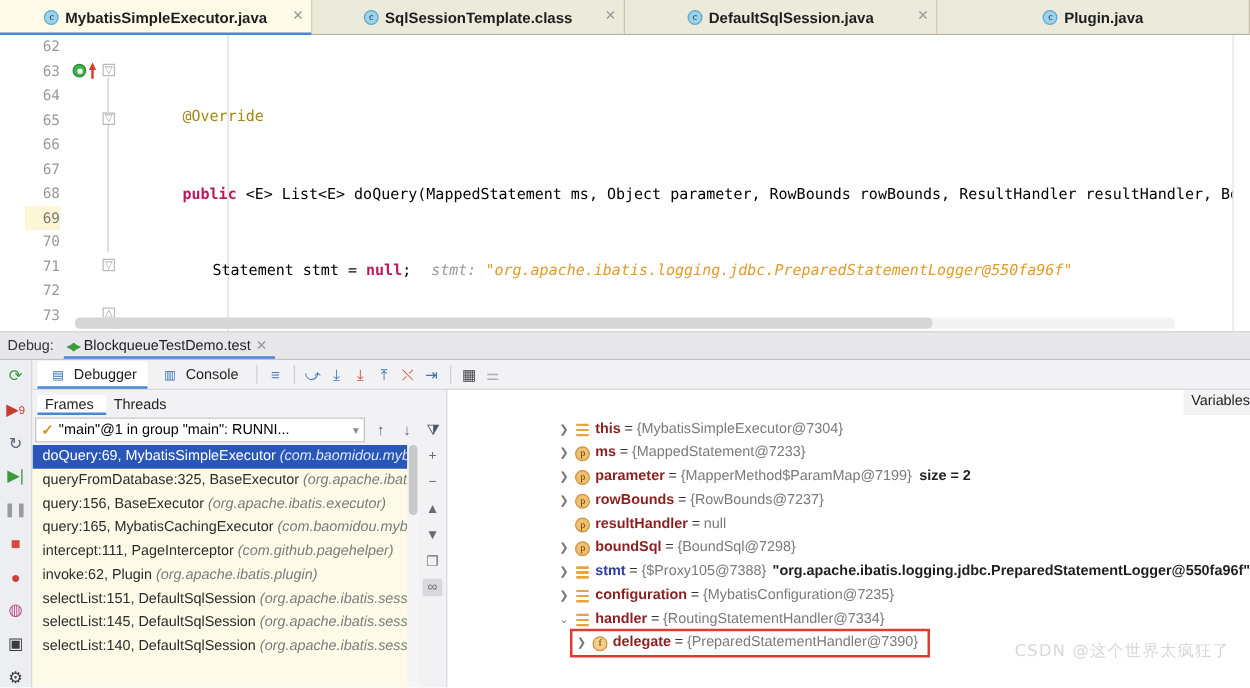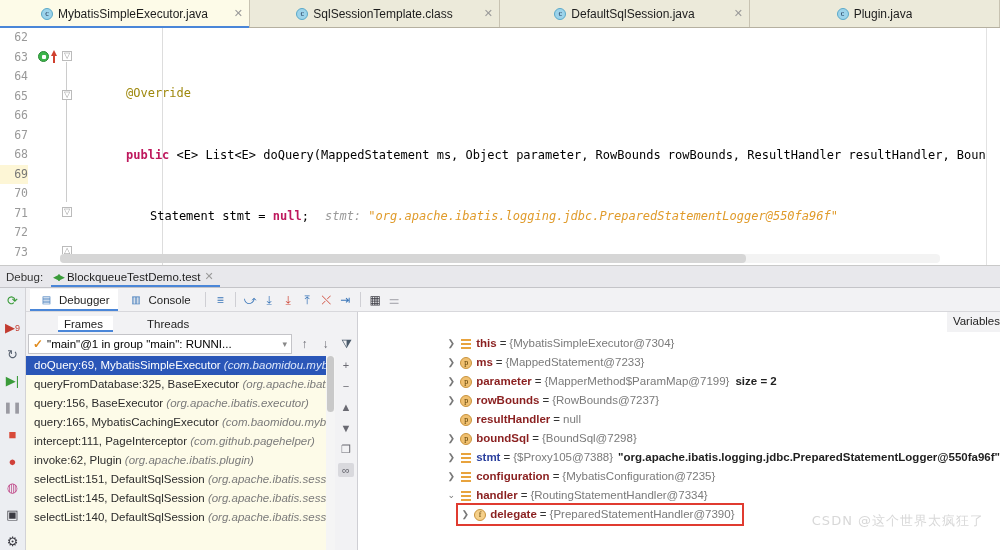--- a/index.html
+++ b/index.html
@@ -26,34 +26,34 @@
   .tab.active::after {
     content:""; position:absolute; left:0; right:0; bottom:-1px;
     height:2px; background:#4a86d8;
   }
   .tab .ficon {
     width:12px; height:12px; border-radius:50%;
     background:#9cd3ea; border:1px solid #5aa9c9; flex:0 0 auto;
     font-size:8px; color:#124; line-height:10px; text-align:center;
     font-family:"Liberation Serif", serif;
   }
-  .tab .tlabel { white-space:nowrap; overflow:hidden; text-overflow:ellipsis; }
+  .tab .tlabel { white-space:nowrap; overflow:hidden; text-overflow:ellipsis;font-weight:bold; }
   .tab .tclose {
     position:absolute; right:6px; color:#999; font-size:11px; line-height:1;
   }
 
   
   #editor {
     position:relative; height:238px; background:#fff; display:flex;
     overflow:hidden; border-bottom:1px solid #c9c9c9;
   }
   #gutter-nums {
     width:32px; flex:0 0 32px; background:#fff; text-align:right;
     padding-right:4px; color:#999;
-    font-family:"DejaVu Sans Mono","Liberation Mono",monospace; font-size:11.5px;
+    font-family:"DejaVu Sans Mono","Liberation Mono",monospace; font-size:11.5px;margin-left:20px;
   }
   #gutter-marks { width:28px; flex:0 0 28px; background:#fff; position:relative; }
   #gutter-folds { width:14px; flex:0 0 14px; background:#fff; position:relative; }
   #code { flex:1 1 auto; position:relative; overflow:hidden;
           font-family:"DejaVu Sans Mono","Liberation Mono",monospace;
           font-size:12px; white-space:pre; }
   .ln { height:19.5px; line-height:19.5px; }
   .cl { height:19.5px; line-height:19.5px; position:relative; padding-left:4px; }
   .ln.exec { background:#fdf6d6; color:#777; }
 
@@ -128,21 +128,21 @@
                         height:2px; background:#4a86d8; }
   .tb-sep { width:1px; height:15px; background:#cfcfd4; margin:0 4px; }
   .tb-ico { width:17px; height:17px; display:flex; align-items:center;
             justify-content:center; font-size:12px; color:#3a76b8; }
 
   #panes { flex:1 1 auto; display:flex; min-height:0; }
   #frames-pane { width:332px; flex:0 0 332px; display:flex; flex-direction:column;
                  border-right:1px solid #cfcfd4; background:#f2f2f4; min-width:0; }
   #frames-tabs { height:20px; display:flex; align-items:flex-end; gap:0;
                  padding-left:4px; background:#f2f2f4; }
-  .ftab { font-size:11.5px; padding:2px 10px 2px 6px; position:relative; color:#222;margin-left:28px; }
+  .ftab { font-size:11.5px; padding:2px 10px 2px 6px; position:relative; color:#222; }
   .ftab.active { background:#fff; }
   .ftab.active::after { content:""; position:absolute; left:0; right:0; bottom:0;
                         height:2px; background:#4a86d8; }
 
   #thread-row { height:24px; display:flex; align-items:center; gap:4px;
                 background:#f2f2f4; padding:0 2px; }
   #thread-sel {
     flex:1 1 auto; height:20px; display:flex; align-items:center; gap:4px;
     background:#fff; border:1px solid #c4c4c8; padding:0 4px; font-size:11.5px;
     min-width:0; overflow:hidden;

